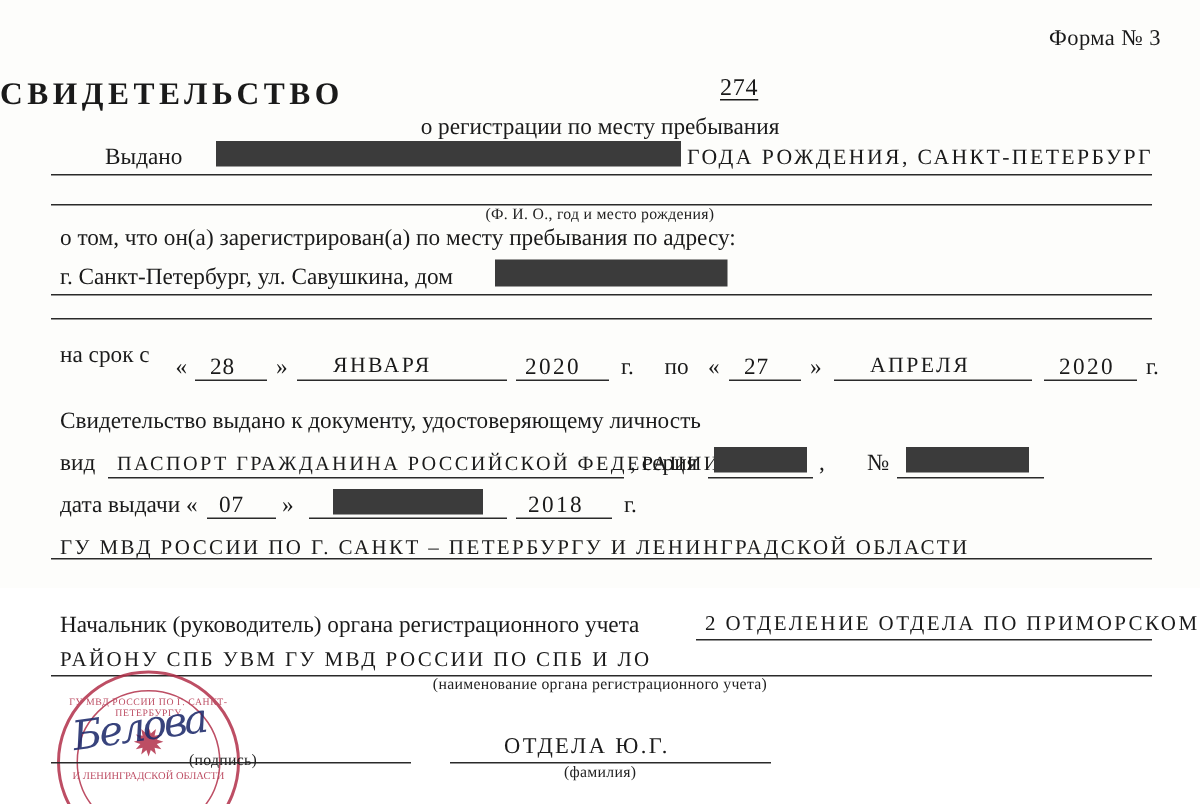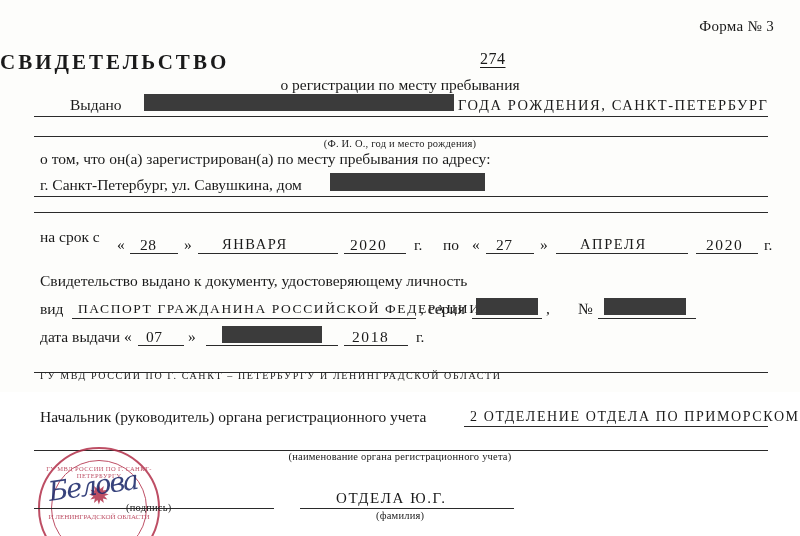--- a/index.html
+++ b/index.html
@@ -216,26 +216,27 @@
   <div class="row quote" style="left:124px; top:328px;">«</div>
   <div class="row bold-ish" style="left:146px; top:328px;">07</div>
   <div class="line" style="left:138px; top:345px; width:46px;"></div>
   <div class="row quote" style="left:188px; top:328px;">»</div>
   <div class="redact" style="left:222px; top:326px; width:100px; height:17px;"></div>
   <div class="line" style="left:206px; top:345px; width:132px;"></div>
   <div class="row spaced" style="left:352px; top:328px;">2018</div>
   <div class="line" style="left:344px; top:345px; width:64px;"></div>
   <div class="row" style="left:416px; top:328px;">г.</div>
 
-  <div class="row spaced" style="left:40px; top:370px; font-size:10px;">ГУ  МВД  РОССИИ  ПО  Г. САНКТ – ПЕТЕРБУРГУ  И  ЛЕНИНГРАДСКОЙ ОБЛАСТИ</div>
+  <div class="row spaced" style="left:40px; top:358px; font-size:14px;">ГУ  МВД  РОССИИ  ПО  Г. САНКТ – ПЕТЕРБУРГУ  И  ЛЕНИНГРАДСКОЙ ОБЛАСТИ</div>
   <div class="line" style="left:34px; top:372px; width:734px;"></div>
 
   <div class="row" style="left:40px; top:408px;">Начальник (руководитель) органа регистрационного учета</div>
   <div class="row spaced" style="left:470px; top:409px; font-size:14px;">2 ОТДЕЛЕНИЕ ОТДЕЛА  ПО ПРИМОРСКОМУ</div>
   <div class="line" style="left:464px; top:426px; width:304px;"></div>
+  <div class="row spaced" style="left:40px; top:433px; font-size:14px;">РАЙОНУ СПБ УВМ  ГУ  МВД  РОССИИ  ПО СПБ  И  ЛО</div>
   <div class="line" style="left:34px; top:450px; width:734px;"></div>
   <div class="caption" style="top:451px;">(наименование органа регистрационного учета)</div>
 
   <div class="stamp">
     <div class="stamp-text-top">ГУ МВД РОССИИ ПО Г. САНКТ-ПЕТЕРБУРГУ</div>
     <div class="stamp-emblem">✹</div>
     <div class="stamp-mid">И ЛЕНИНГРАДСКОЙ ОБЛАСТИ</div>
 
   </div>
 

